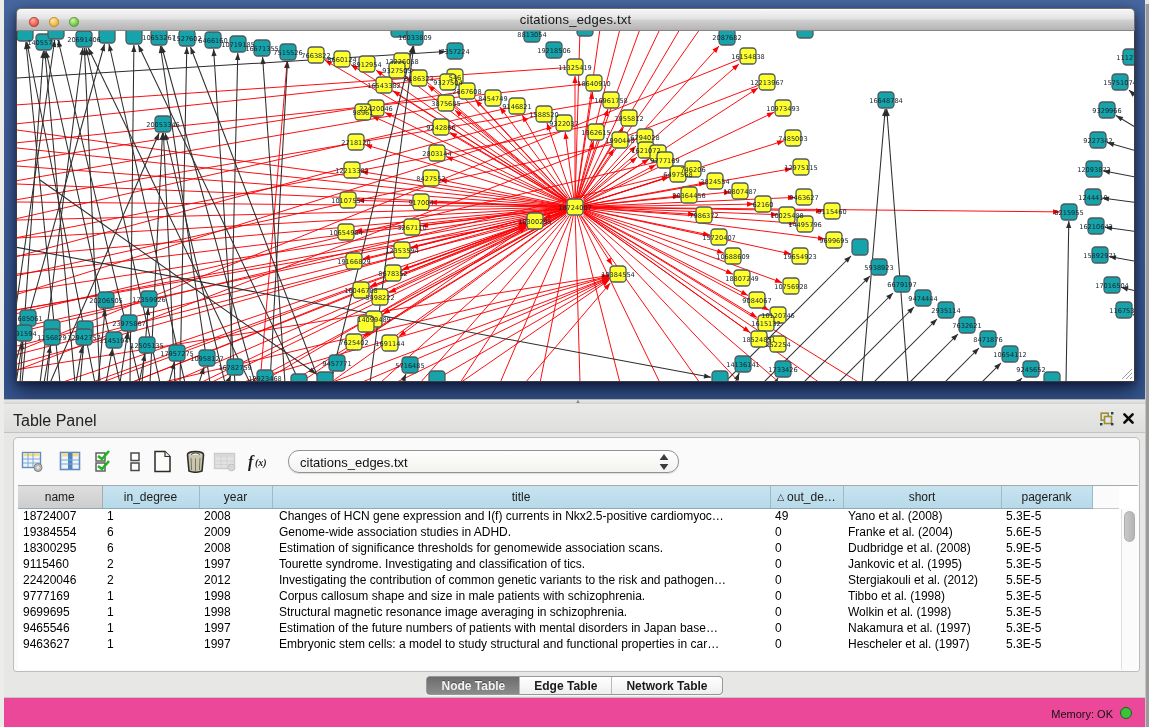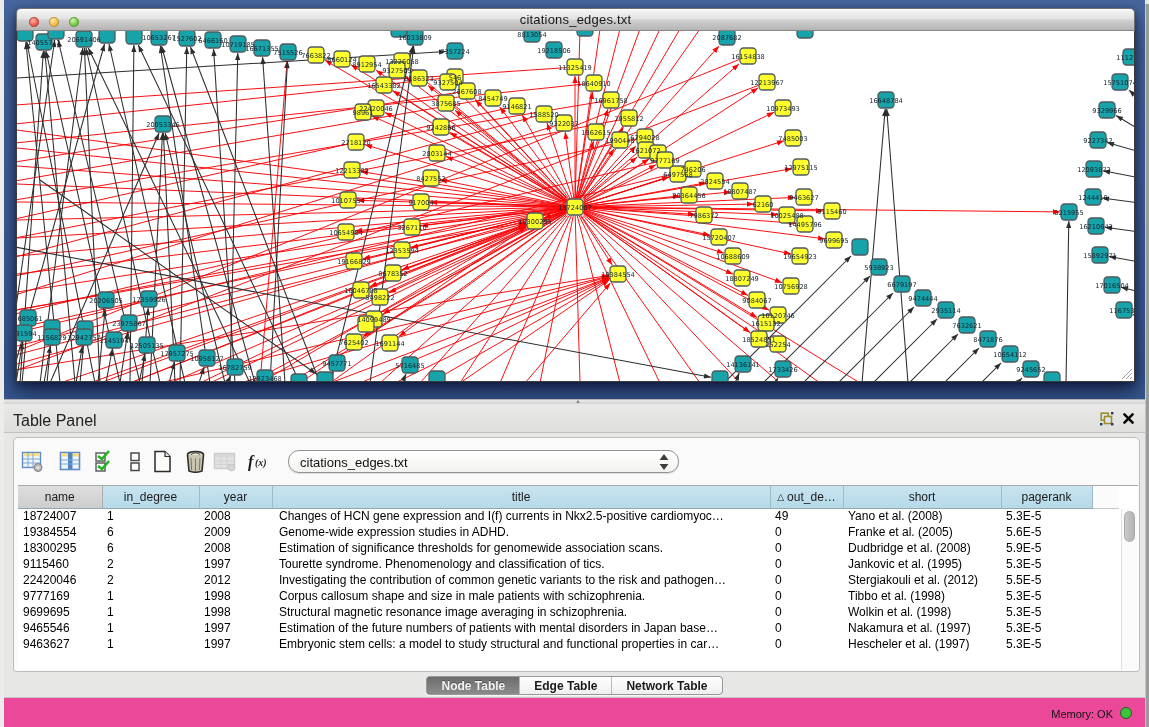--- a/index.html
+++ b/index.html
@@ -918,41 +918,41 @@
                 <td class="t-title">Changes of HCN gene expression and I(f) currents in Nkx2.5-positive cardiomyoc…</td>
                 <td class="t-outdeg">49</td>
                 <td class="t-short">Yano et al. (2008)</td>
                 <td class="t-pagerank">5.3E-5</td>
                 <td></td>
               </tr>
               <tr>
                 <td class="t-name">19384554</td>
                 <td class="t-indeg">6</td>
                 <td class="t-year">2009</td>
-                <td class="t-title">Genome-wide expression studies in ADHD.</td>
+                <td class="t-title">Genome-wide association studies in ADHD.</td>
                 <td class="t-outdeg">0</td>
-                <td class="t-short">Franke et al. (2005)</td>
+                <td class="t-short">Franke et al. (2004)</td>
                 <td class="t-pagerank">5.6E-5</td>
                 <td></td>
               </tr>
               <tr>
                 <td class="t-name">18300295</td>
                 <td class="t-indeg">6</td>
                 <td class="t-year">2008</td>
                 <td class="t-title">Estimation of significance thresholds for genomewide association scans.</td>
                 <td class="t-outdeg">0</td>
                 <td class="t-short">Dudbridge et al. (2008)</td>
                 <td class="t-pagerank">5.9E-5</td>
                 <td></td>
               </tr>
               <tr>
                 <td class="t-name">9115460</td>
                 <td class="t-indeg">2</td>
                 <td class="t-year">1997</td>
-                <td class="t-title">Tourette syndrome. Phenomenology and classification of tics.</td>
+                <td class="t-title">Tourette syndrome. Investigating and classification of tics.</td>
                 <td class="t-outdeg">0</td>
                 <td class="t-short">Jankovic et al. (1995)</td>
                 <td class="t-pagerank">5.3E-5</td>
                 <td></td>
               </tr>
               <tr>
                 <td class="t-name">22420046</td>
                 <td class="t-indeg">2</td>
                 <td class="t-year">2012</td>
                 <td class="t-title">Investigating the contribution of common genetic variants to the risk and pathogen…</td>

